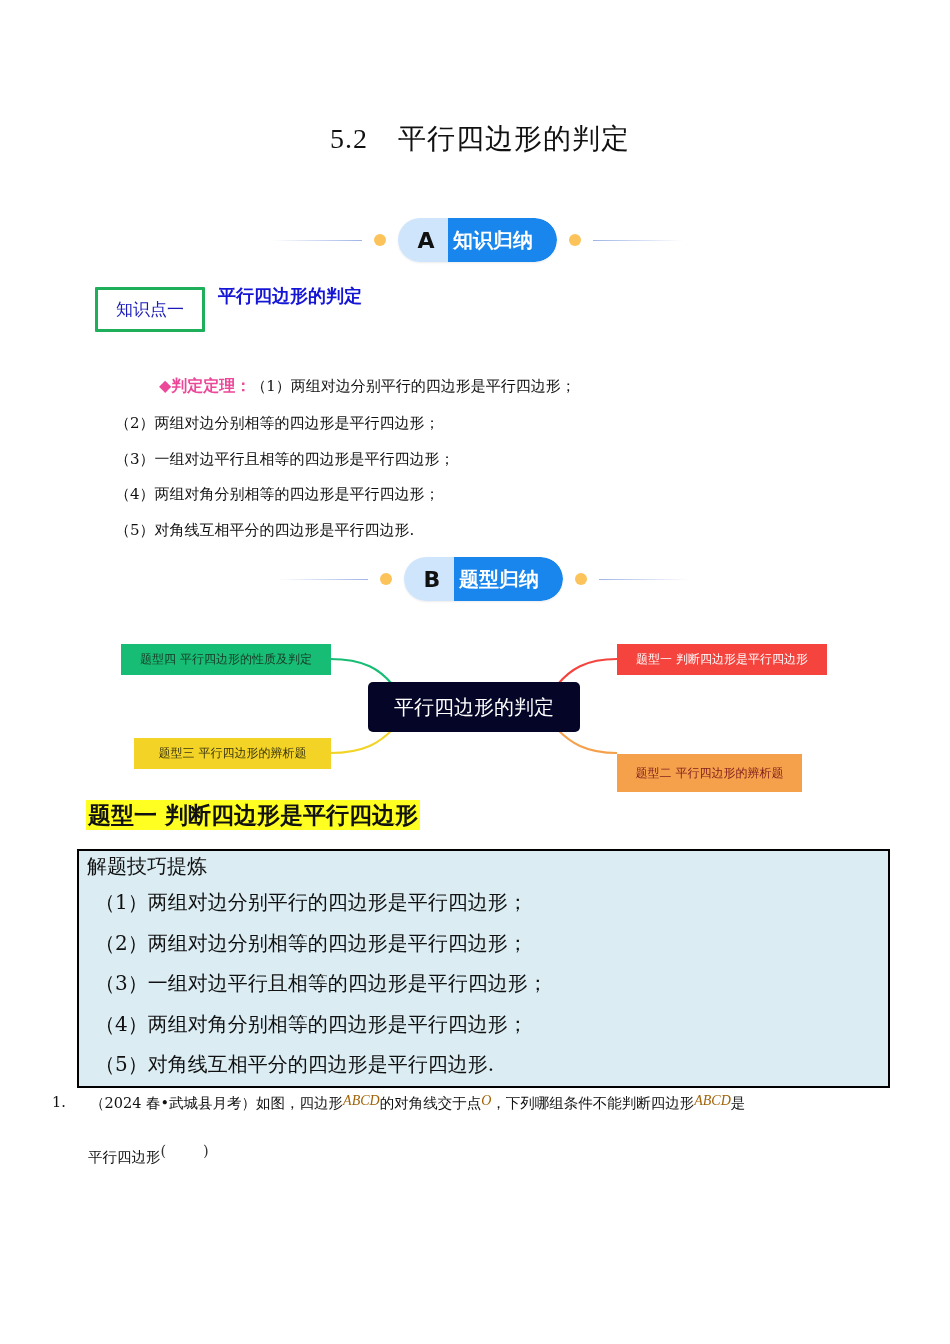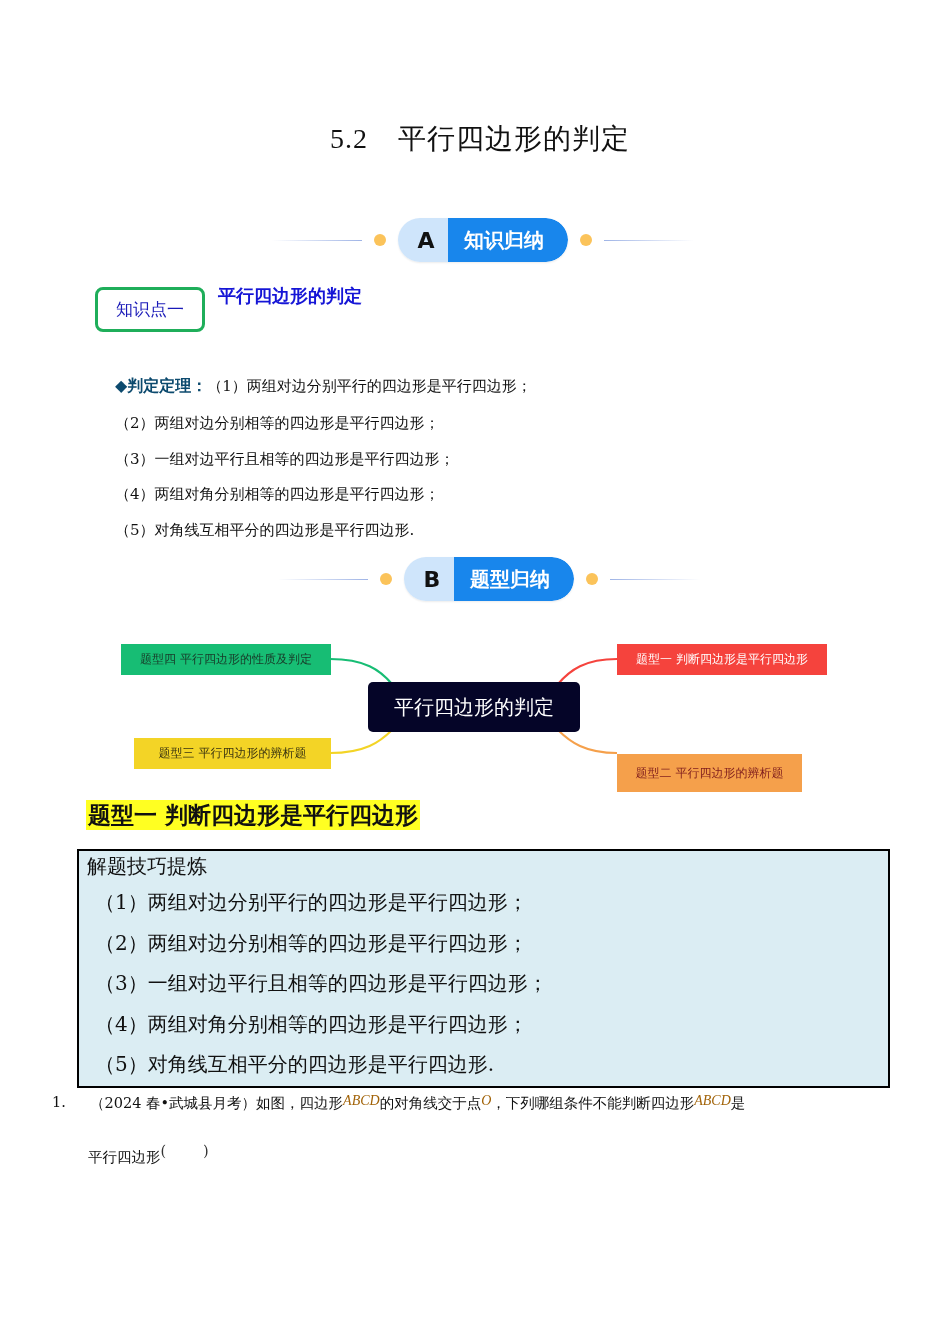--- a/index.html
+++ b/index.html
@@ -10,28 +10,28 @@
   .page-title .num { font-family: "Liberation Serif", serif; font-weight: normal; margin-right: 30px; margin-left: 10px; }
   .page-title .txt { font-family: "DejaVu Sans", sans-serif; font-weight: normal; }
 
   
   .banner { position: absolute; height: 44px; display: flex; align-items: center; }
   .banner .line { height: 1px; width: 90px; background: linear-gradient(90deg, rgba(170,190,230,0), #9fb4e6); }
   .banner .line.r { background: linear-gradient(90deg, #9fb4e6, rgba(170,190,230,0)); }
   .banner .dot { width: 12px; height: 12px; border-radius: 50%; background: #fbc35a; margin: 0 12px; }
   .banner .pill { display: flex; height: 44px; border-radius: 22px; overflow: hidden; box-shadow: 0 1px 2px rgba(0,0,0,0.08); }
   .banner .pill .letter { width: 50px; background: #cfe5fb; color: #111; font-family: "DejaVu Sans", sans-serif; font-weight: bold; font-size: 22px; display: flex; align-items: center; justify-content: center; padding-left: 6px; }
-  .banner .pill .label { background: #1886ec; color: #fff; font-family: "DejaVu Sans", sans-serif; font-weight: bold; font-size: 20px; display: flex; align-items: center; padding: 0 24px 0 16px; border-radius: 0 22px 22px 0; }
+  .banner .pill .label { background: #1886ec; color: #fff; font-family: "DejaVu Sans", sans-serif; font-weight: bold; font-size: 20px; display: flex; align-items: center; padding: 0 24px 0 5px; border-radius: 0 22px 22px 0; }
 
   
-  .kp-box { position: absolute; left: 95px; top: 287px; width: 110px; height: 45px; border: 3px solid #1fae5a; border-radius: 8px; display: flex; align-items: center; justify-content: center; color: #1a1ab8; font-family: "DejaVu Sans", sans-serif; font-size: 17px; }
+  .kp-box { position: absolute; left: 95px; top: 287px; width: 110px; height: 45px; border: 3px solid #1fae5a; border-radius: 1px; display: flex; align-items: center; justify-content: center; color: #1a1ab8; font-family: "DejaVu Sans", sans-serif; font-size: 17px; }
   .kp-title { position: absolute; left: 218px; top: 284px; color: #1515d6; font-family: "DejaVu Sans", sans-serif; font-weight: bold; font-size: 18px; }
 
   .theorem { position: absolute; left: 115px; font-size: 15px; font-family: "DejaVu Serif", serif; }
-  .theorem .lead { color: #0c4a6e; font-family: "DejaVu Sans", sans-serif; font-weight: bold; font-size: 16px; }
+  .theorem .lead { color: #ec4899; font-family: "DejaVu Sans", sans-serif; font-weight: bold; font-size: 16px; margin-left: 44px; }
 
   
   .mm-node { position: absolute; border-radius: 0; font-family: "DejaVu Sans", sans-serif; font-size: 12px; display: flex; align-items: center; justify-content: center; }
   .mm-center { position: absolute; left: 368px; top: 682px; width: 212px; height: 50px; background: #050528; color: #fff; border-radius: 5px; font-family: "DejaVu Sans", sans-serif; font-size: 20px; display: flex; align-items: center; justify-content: center; }
   svg.mm-lines { position: absolute; left: 0; top: 0; }
 
   .type-heading { position: absolute; left: 86px; top: 800px; background: #ffff22; font-family: "DejaVu Sans", sans-serif; font-weight: bold; font-size: 23px; line-height: 30px; padding: 0 2px; color: #111; }
 
   .tips-box { position: absolute; left: 77px; top: 849px; width: 813px; height: 239px; background: #dbedf3; border: 2px solid #000000; }
   .tips-box .tips-title { position: absolute; left: 8px; top: 2px; font-family: "DejaVu Sans", sans-serif; font-size: 20px; }

